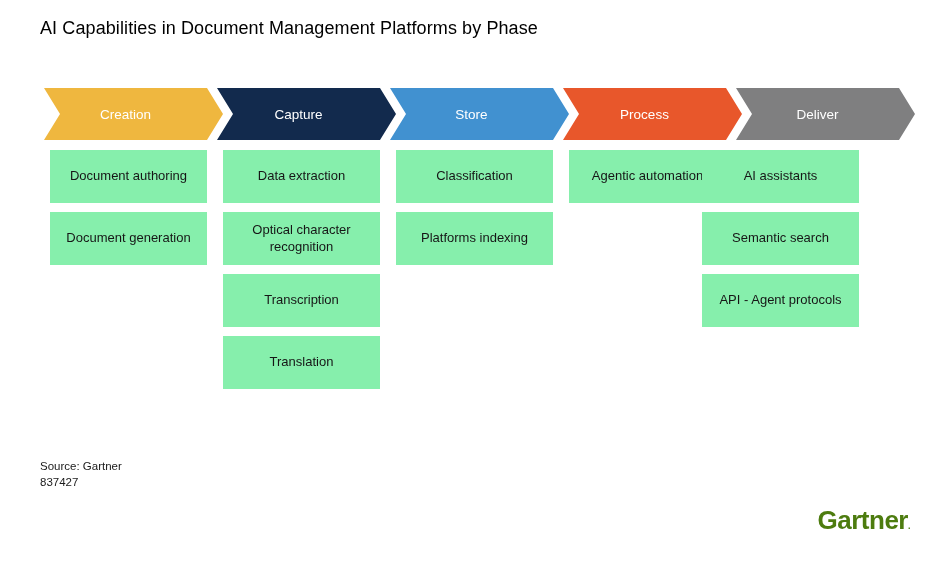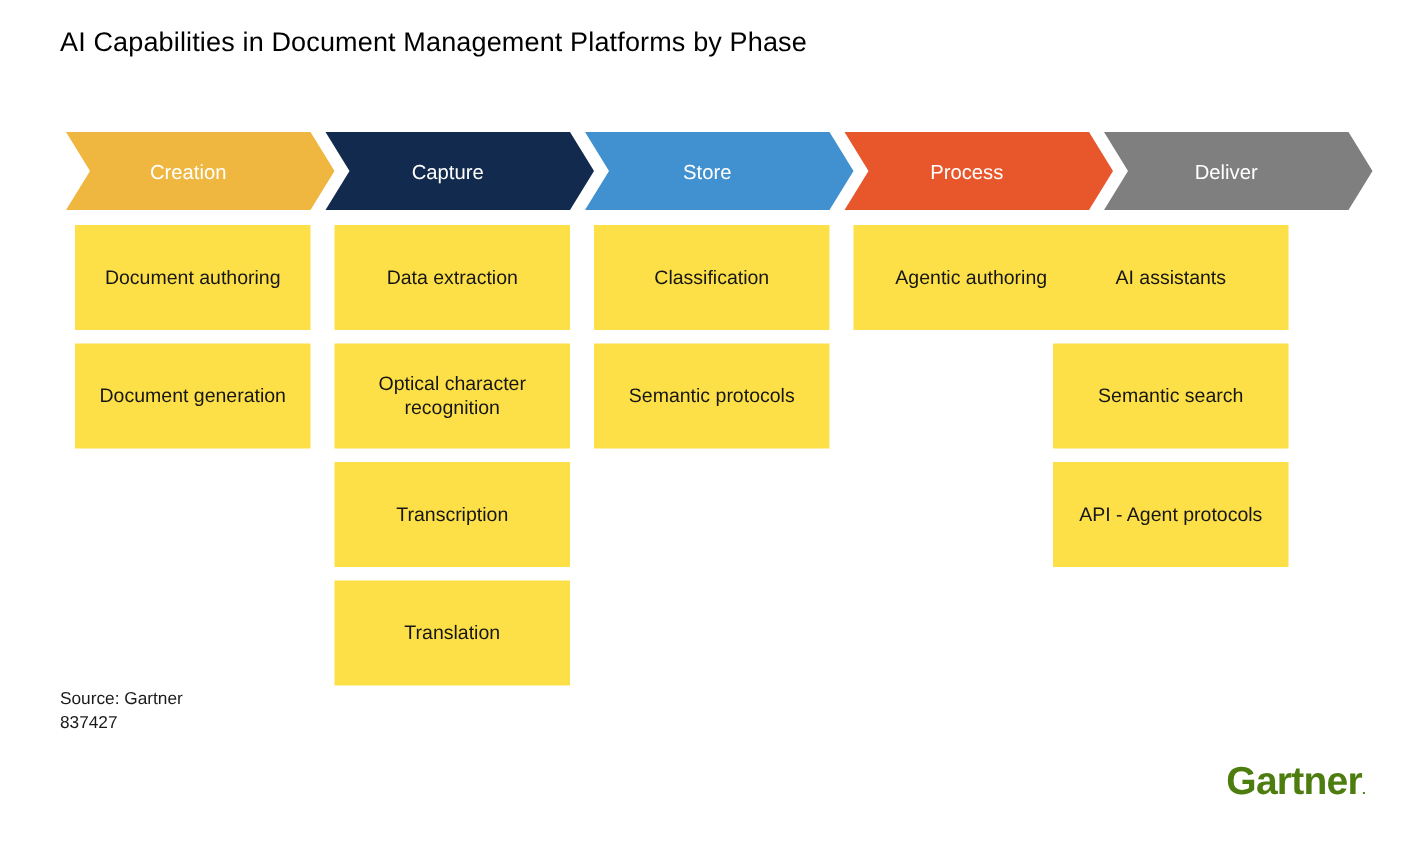--- a/index.html
+++ b/index.html
@@ -65,22 +65,22 @@
     flex-direction: column;
     gap: 9px;
   }
   .col.c0 { left: 50px; }
   .col.c1 { left: 223px; }
   .col.c2 { left: 396px; }
   .col.c3 { left: 569px; }
   .col.c4 { left: 702px; }
 
   .cap-box {
-    height: 70px;
-    background: #fde047;
+    height: 53px;
+    background: #86efac;
     display: flex;
     align-items: center;
     justify-content: center;
     text-align: center;
     font-size: 13px;
     line-height: 1.25;
     color: #161616;
     padding: 2px 8px;
   }
 
@@ -138,25 +138,25 @@
 
   <div class="col c1">
     <div class="cap-box">Data extraction</div>
     <div class="cap-box">Optical character recognition</div>
     <div class="cap-box">Transcription</div>
     <div class="cap-box">Translation</div>
   </div>
 
   <div class="col c2">
     <div class="cap-box">Classification</div>
-    <div class="cap-box">Semantic protocols</div>
+    <div class="cap-box">Platforms indexing</div>
   </div>
 
   <div class="col c3">
-    <div class="cap-box">Agentic authoring</div>
+    <div class="cap-box">Agentic automation</div>
   </div>
 
   <div class="col c4">
     <div class="cap-box">AI assistants</div>
     <div class="cap-box">Semantic search</div>
     <div class="cap-box">API - Agent protocols</div>
   </div>
 
   <div class="source">
     <div>Source: Gartner</div>

